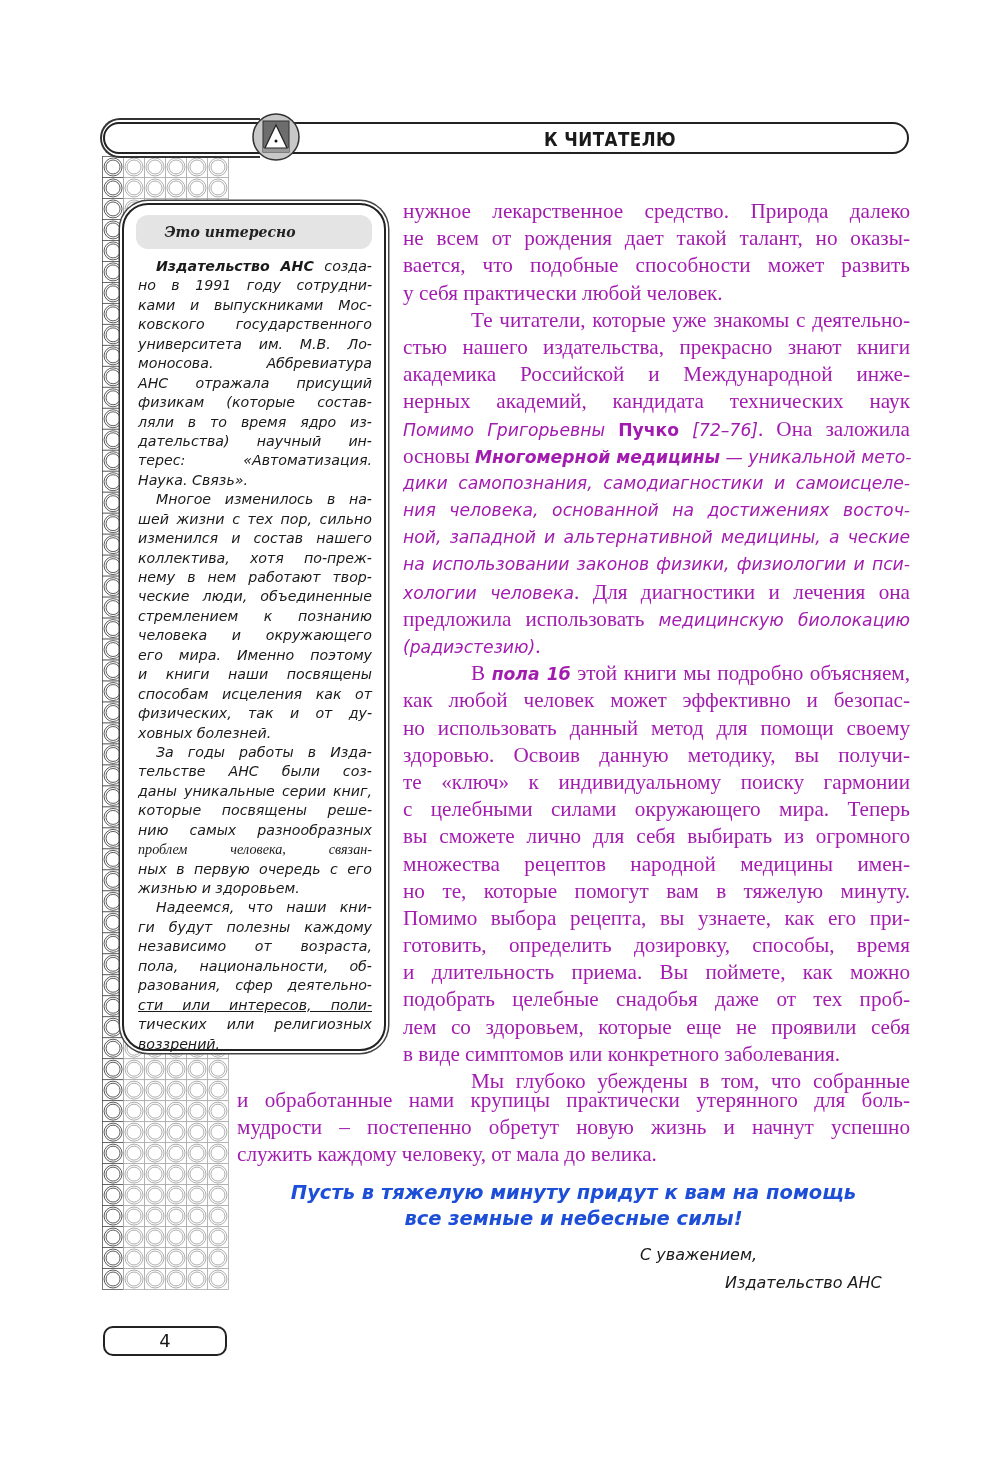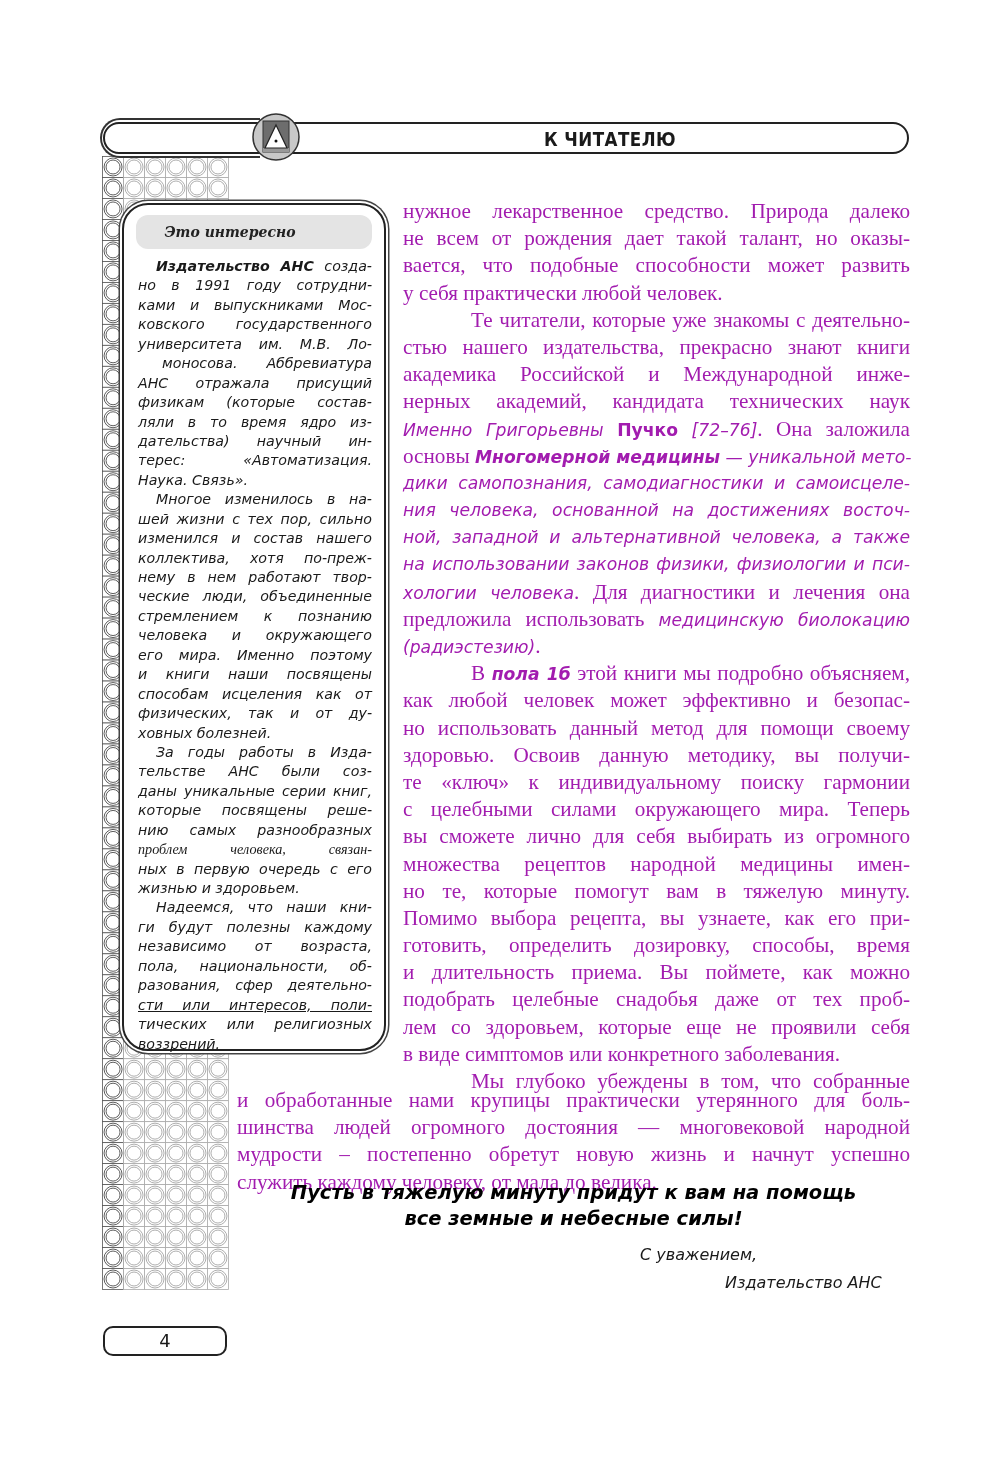--- a/index.html
+++ b/index.html
@@ -27,21 +27,21 @@
   .main .ind { text-indent:34px; }
   .main .it { font-family:"DejaVu Sans", sans-serif; font-style:italic; font-size:17.2px; }
   .main .bi { font-family:"DejaVu Sans", sans-serif; font-style:italic; font-weight:bold; font-size:17.2px; }
   .main .b { font-family:"DejaVu Sans", sans-serif; font-weight:bold; font-size:17.2px; }
   #main-upper { left:403px; top:198px; width:507px; }
   #main-lower { left:237px; top:1087px; width:673px; }
   .line { display:block; text-align:justify; text-align-last:justify; white-space:nowrap; height:27.2px; overflow:visible; }
   .line.last { text-align-last:left; }
   .line.ind { padding-left:34px; }
 
-  #closing { left:237px; top:1180px; width:673px; text-align:center; font-family:"DejaVu Sans", sans-serif; font-style:italic; font-weight:bold; font-size:19.5px; line-height:26px; color:#000000; }
+  #closing { left:237px; top:1180px; width:673px; text-align:center; font-family:"DejaVu Sans", sans-serif; font-style:italic; font-weight:bold; font-size:19.5px; line-height:26px; color:#1d4ed8; }
   #closing span { display:block; }
   #sign-1 { left:640px; top:1242px; font-family:"DejaVu Sans", sans-serif; font-style:italic; font-size:16px; line-height:26px; }
   #sign-2 { left:725px; top:1270px; font-family:"DejaVu Sans", sans-serif; font-style:italic; font-size:16px; line-height:26px; }
 
   
   #page-number-box { left:103px; top:1326px; width:124px; height:30px; border:2px solid #222; border-radius:10px; box-sizing:border-box; }
   #page-number { left:103px; top:1326px; width:124px; text-align:center; font-family:"DejaVu Sans", sans-serif; font-size:18px; line-height:30px; }
 </style>
 </head>
 <body>
@@ -1682,21 +1682,21 @@
 
 <div id="sidebar-box" class="abs">
   <div id="sidebar-title-bg" class="abs"></div>
   <div id="sidebar-title" class="abs">Это интересно</div>
   <div id="sidebar-text" class="abs">
       <span class="sline" style="display: block; white-space: nowrap; text-align: justify; text-align-last: justify; height: 19.45px; padding-left: 18px;"><b>Издательство АНС</b> созда-</span>
       <span class="sline" style="display: block; white-space: nowrap; text-align: justify; text-align-last: justify; height: 19.45px;">но в 1991 году сотрудни-</span>
       <span class="sline" style="display: block; white-space: nowrap; text-align: justify; text-align-last: justify; height: 19.45px;">ками и выпускниками Мос-</span>
       <span class="sline" style="display: block; white-space: nowrap; text-align: justify; text-align-last: justify; height: 19.45px;">ковского государственного</span>
       <span class="sline" style="display: block; white-space: nowrap; text-align: justify; text-align-last: justify; height: 19.45px;">университета им. М.В. Ло-</span>
-      <span class="sline" style="display: block; white-space: nowrap; text-align: justify; text-align-last: justify; height: 19.45px; margin-left: 24px;">моносова. Аббревиатура</span>
+      <span class="sline" style="display: block; white-space: nowrap; text-align: justify; text-align-last: justify; height: 19.45px;">моносова. Аббревиатура</span>
       <span class="sline" style="display: block; white-space: nowrap; text-align: justify; text-align-last: justify; height: 19.45px;">АНС отражала присущий</span>
       <span class="sline" style="display: block; white-space: nowrap; text-align: justify; text-align-last: justify; height: 19.45px;">физикам (которые состав-</span>
       <span class="sline" style="display: block; white-space: nowrap; text-align: justify; text-align-last: justify; height: 19.45px;">ляли в то время ядро из-</span>
       <span class="sline" style="display: block; white-space: nowrap; text-align: justify; text-align-last: justify; height: 19.45px;">дательства) научный ин-</span>
       <span class="sline" style="display: block; white-space: nowrap; text-align: justify; text-align-last: justify; height: 19.45px;">терес: «Автоматизация.</span>
       <span class="sline" style="display: block; white-space: nowrap; text-align: justify; text-align-last: left; height: 19.45px;">Наука. Связь».</span>
       <span class="sline" style="display: block; white-space: nowrap; text-align: justify; text-align-last: justify; height: 19.45px; padding-left: 18px;">Многое изменилось в на-</span>
       <span class="sline" style="display: block; white-space: nowrap; text-align: justify; text-align-last: justify; height: 19.45px;">шей жизни с тех пор, сильно</span>
       <span class="sline" style="display: block; white-space: nowrap; text-align: justify; text-align-last: justify; height: 19.45px;">изменился и состав нашего</span>
       <span class="sline" style="display: block; white-space: nowrap; text-align: justify; text-align-last: justify; height: 19.45px; font-style: italic;">коллектива, хотя по-преж-</span>
@@ -1731,25 +1731,25 @@
 <div id="main-upper" class="abs main">
   <span class="line">нужное лекарственное средство. Природа далеко</span>
   <span class="line">не всем от рождения дает такой талант, но оказы-</span>
   <span class="line">вается, что подобные способности может развить</span>
   <span class="line last">у себя практически любой человек.</span>
 
   <span class="line ind">Те читатели, которые уже знакомы с деятельно-</span>
   <span class="line">стью нашего издательства, прекрасно знают книги</span>
   <span class="line">академика Российской и Международной инже-</span>
   <span class="line">нерных академий, кандидата технических наук</span>
-  <span class="line"><span class="it">Именно Григорьевны </span><span class="b">Пучко</span><span class="it"> [72–76]</span><span>. Она заложила</span></span>
+  <span class="line"><span class="it">Помимо Григорьевны </span><span class="b">Пучко</span><span class="it"> [72–76]</span><span>. Она заложила</span></span>
   <span class="line"><span>основы </span><span class="bi">Многомерной медицины</span><span class="it"> — уникальной мето-</span></span>
   <span class="line it">дики самопознания, самодиагностики и самоисцеле-</span>
   <span class="line it">ния человека, основанной на достижениях восточ-</span>
-  <span class="line it">ной, западной и альтернативной человека, а также</span>
+  <span class="line it">ной, западной и альтернативной медицины, а ческие</span>
   <span class="line it">на использовании законов физики, физиологии и пси-</span>
   <span class="line"><span class="it">хологии человека</span><span>. Для диагностики и лечения она</span></span>
   <span class="line"><span>предложила использовать </span><span class="it">медицинскую биолокацию</span></span>
   <span class="line last"><span class="it">(радиэстезию)</span><span>.</span></span>
 
   <span class="line ind"><span>В </span><span class="bi">пола 1б</span><span> этой книги мы подробно объясняем,</span></span>
   <span class="line">как любой человек может эффективно и безопас-</span>
   <span class="line">но использовать данный метод для помощи своему</span>
   <span class="line">здоровью. Освоив данную методику, вы получи-</span>
   <span class="line">те «ключ» к индивидуальному поиску гармонии</span>
@@ -1761,21 +1761,20 @@
   <span class="line">готовить, определить дозировку, способы, время</span>
   <span class="line">и длительность приема. Вы поймете, как можно</span>
   <span class="line">подобрать целебные снадобья даже от тех проб-</span>
   <span class="line">лем со здоровьем, которые еще не проявили себя</span>
   <span class="line last">в виде симптомов или конкретного заболевания.</span>
   <span class="line ind">Мы глубоко убеждены в том, что собранные</span>
 </div>
 
 <div id="main-lower" class="abs main">
   <span class="line">и обработанные нами крупицы практически утерянного для боль-</span>
-  <span class="line">шинства людей огромного достояния — многовековой народной</span>
   <span class="line">мудрости – постепенно обретут новую жизнь и начнут успешно</span>
   <span class="line last">служить каждому человеку, от мала до велика.</span>
 </div>
 
 <div id="closing" class="abs">
   <span>Пусть в тяжелую минуту придут к вам на помощь</span>
   <span>все земные и небесные силы!</span>
 </div>
 <div id="sign-1" class="abs">С уважением,</div>
 <div id="sign-2" class="abs">Издательство АНС</div>

